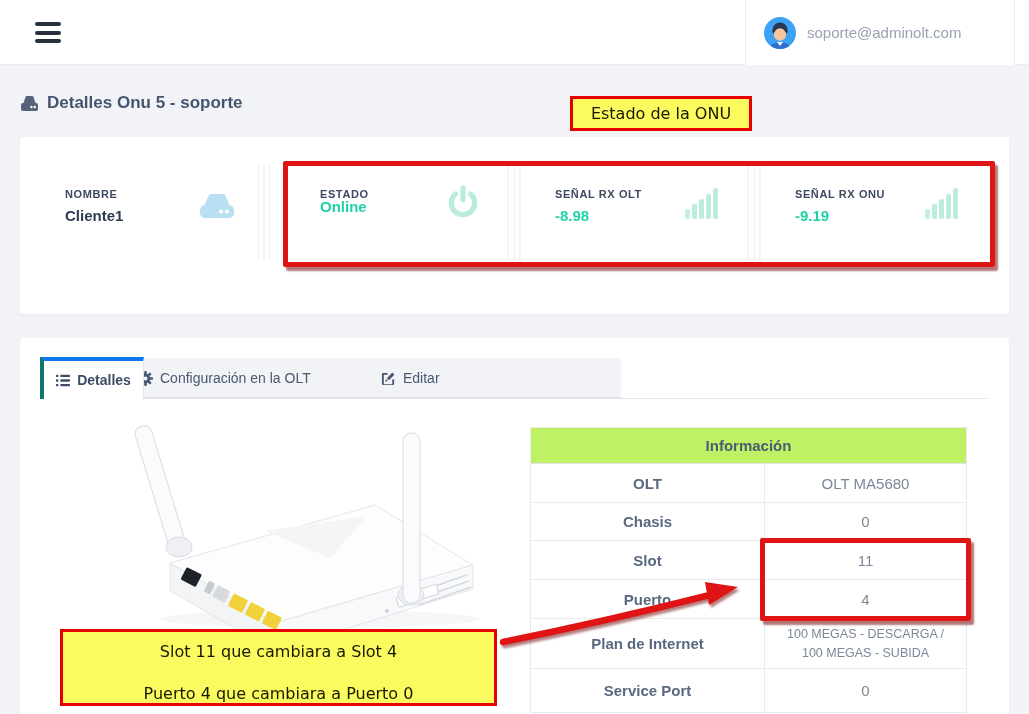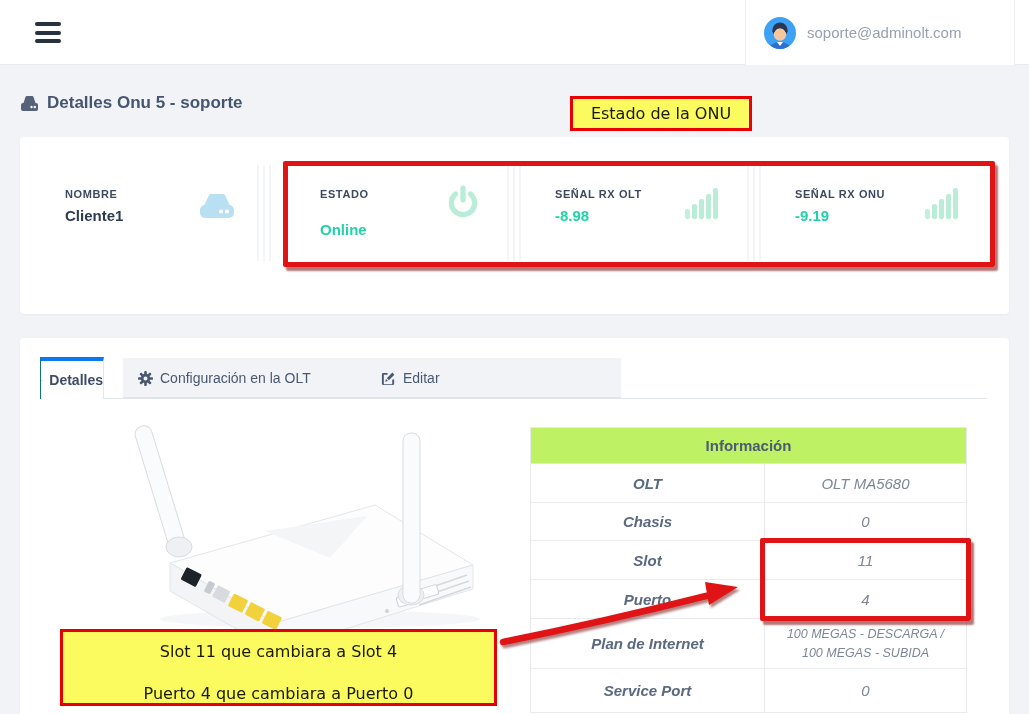--- a/index.html
+++ b/index.html
@@ -26,28 +26,28 @@
   .stat-label { position:absolute; font-size:11px; font-weight:bold; letter-spacing:.6px; color:#3c4961; }
   .stat-value { position:absolute; font-size:15px; font-weight:bold; color:#2e3a52; }
   .stat-value.teal { color:#1fd3a6; }
   .stat-icon { position:absolute; }
   .vdivider { position:absolute; top:28px; height:96px; width:16px;
     background:repeating-linear-gradient(90deg, rgba(70,80,100,.07) 0 2px, transparent 2px 6px); opacity:.8; }
 
   
   .tab-underline { position:absolute; left:20px; top:60px; width:947px; height:1px; background:#e1e4e9; }
   .navstrip { position:absolute; left:103px; top:20px; width:498px; height:40px; background:#f2f3f6; border-bottom:1px solid #dfe2e8; }
-  .tab-active { position:absolute; left:20px; top:19px; width:64px; height:42px; background:#fff; border-top:4px solid #0c78f0; border-left:1px solid #0f766e; border-right:1px solid #e4e6ea; display:flex; align-items:center; justify-content:center; gap:7px; font-size:14px; font-weight:bold; color:#3d4c66; z-index:2; cursor:pointer; }
+  .tab-active { position:absolute; left:20px; top:19px; width:104px; height:42px; background:#fff; border-top:4px solid #0c78f0; border-left:4px solid #0f766e; border-right:1px solid #e4e6ea; display:flex; align-items:center; justify-content:center; gap:7px; font-size:14px; font-weight:bold; color:#3d4c66; z-index:2; cursor:pointer; }
   .navitem { position:absolute; top:0; height:40px; display:flex; align-items:center; gap:7px; font-size:14px; color:#495871; cursor:pointer; }
   .caret { width:0; height:0; border-left:4px solid transparent; border-right:4px solid transparent; border-top:5px solid #6b7archive; border-top-color:#6b7a92; margin-left:2px; }
 
   
   .info-table { position:absolute; left:510px; top:89px; width:437px; border:1px solid #e8eaee; font-size:15px; }
   .it-header { height:36px; background:#bef264; color:#4d5b73; font-weight:bold; display:flex; align-items:center; justify-content:center; border-bottom:1px solid #e2e4e9; }
-  .it-row { display:flex; border-bottom:1px solid #e9ebef;font-style:italic; }
+  .it-row { display:flex; border-bottom:1px solid #e9ebef; }
   .it-row:last-child { border-bottom:none; }
   .it-label { width:234px; display:flex; align-items:center; justify-content:center; color:#5a6880; font-weight:bold; border-right:1px solid #e9ebef; text-align:center; }
   .it-value { width:201px; display:flex; align-items:center; justify-content:center; color:#7c8799; text-align:center; padding:2px 10px; }
   .it-value.small { font-size:12.5px; line-height:1.5; }
 
   
   .ann-box { position:absolute; background:#fbfb5f; border:3px solid #e80000; color:#191900; font-family:"DejaVu Sans", sans-serif; text-align:center; z-index:30; }
   .ann-estado { left:570px; top:96px; width:182px; height:35px; font-size:16px; line-height:29px; }
   .ann-note { left:60px; top:629px; width:437px; height:77px; font-size:16px; padding-top:10px; }
   .ann-note .line2 { margin-top:23px; }
@@ -104,21 +104,21 @@
     <svg class="stat-icon" style="left:176px; top:54px;" width="42" height="30" viewBox="0 0 42 30">
       <path d="M8,15 L13,4 a2,2 0 0 1 1.8,-1 h12.4 a2,2 0 0 1 1.8,1 L34,15 Z" fill="#b9e0f2"></path>
       <rect x="4" y="14" width="34" height="13" rx="5" fill="#b9e0f2"></rect>
       <circle cx="25" cy="20.5" r="2.1" fill="#fff"></circle>
       <circle cx="31" cy="20.5" r="2.1" fill="#fff"></circle>
     </svg>
 
     <div class="vdivider" style="left:237px;"></div>
 
     <div class="stat-label" style="left:300px; top:51px;">ESTADO</div>
-    <div class="stat-value teal" style="left:300px; top:84px;">Online</div>
+    <div class="stat-value teal" style="left:300px; top:61px;">Online</div>
     <svg class="stat-icon" style="left:426px; top:48px;" width="34" height="36" viewBox="0 0 30 34">
       <path d="M7.93,8.57 A11,11 0 1 0 22.07,8.57" fill="none" stroke="#b9ecd9" stroke-width="5" stroke-linecap="round"></path>
       <line x1="15" y1="3" x2="15" y2="14" stroke="#b9ecd9" stroke-width="5" stroke-linecap="round"></line>
     </svg>
 
     <div class="vdivider" style="left:487px;"></div>
 
     <div class="stat-label" style="left:535px; top:51px;">SEÑAL RX OLT</div>
     <div class="stat-value teal" style="left:535px; top:70px;">-8.98</div>
     <svg class="stat-icon" style="left:664px; top:48px;" width="36" height="36" viewBox="0 0 36 36">

